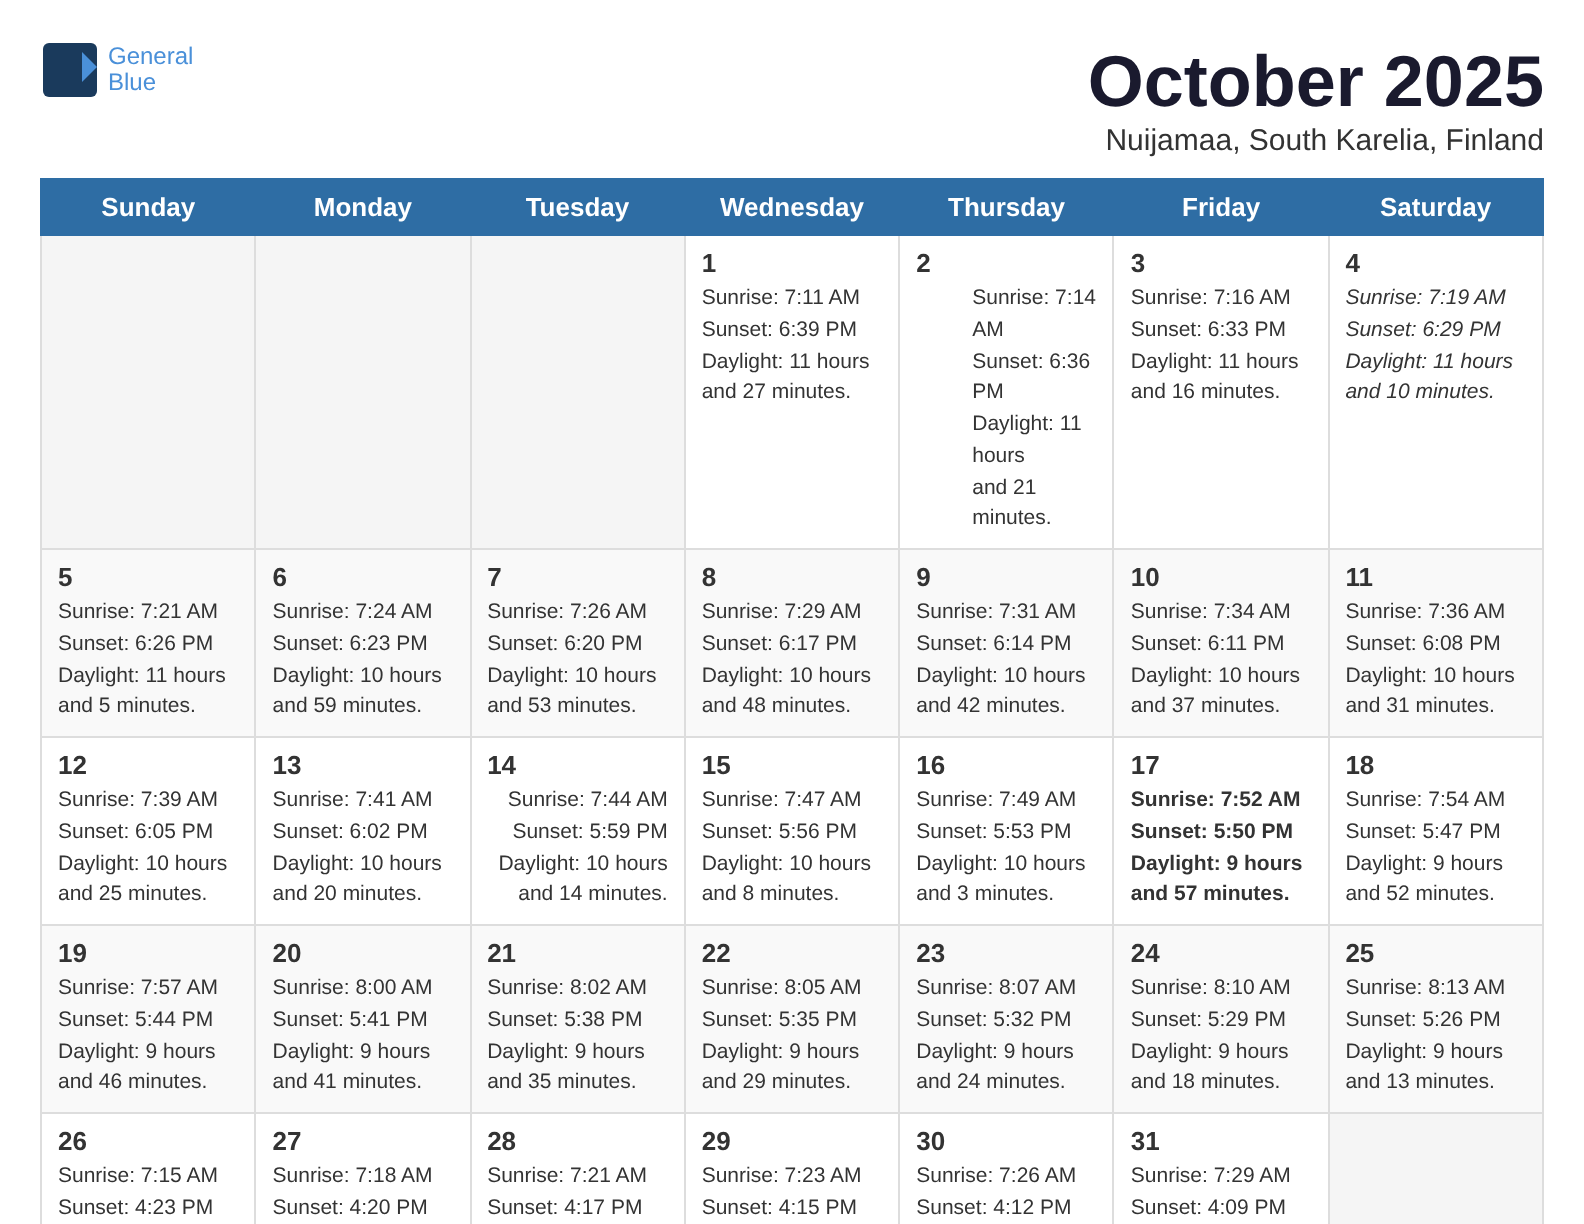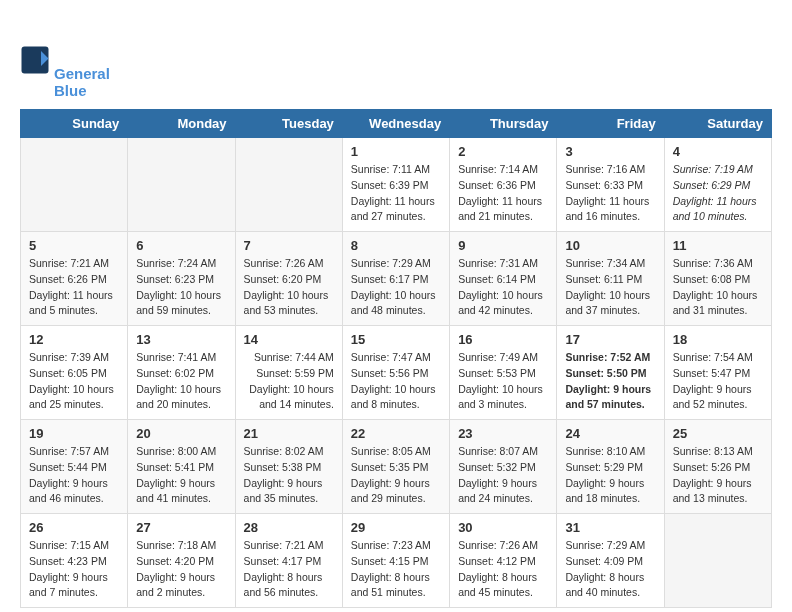--- a/index.html
+++ b/index.html
@@ -15,25 +15,24 @@
       justify-content: space-between;
       align-items: flex-start;
       margin-bottom: 10px;
     }
     .logo {
       display: flex;
       align-items: center;
       gap: 4px;
     }
     .logo-text {
-      font-size: 15px;
-      font-weight: bold;
+      font-size: 12px;
+      font-weight: normal;
       color: #1a1a2e;
       line-height: 1.1;
-      margin-top: 46px;
     }
     .logo-text span {
       color: #4a90d9;
     }
     .logo-icon {
       width: 30px;
       height: 30px;
     }
     .title-block {
       text-align: right;
@@ -48,21 +47,21 @@
       color: #333;
     }
     .calendar {
       width: 100%;
       border-collapse: collapse;
       border: 1px solid #ccc;
     }
     .calendar th {
       background-color: #2e6da4;
       color: white;
-      text-align: right;
+      text-align: center;
       padding: 6px 8px;
       font-size: 13px;
       font-weight: bold;
       border: 1px solid #2e6da4;
     }
     .calendar td {
       vertical-align: top;
       padding: 6px 8px;
       border: 1px solid #ddd;
       width: calc(100% / 7);
@@ -97,20 +96,22 @@
     <svg class="logo-icon" viewBox="0 0 40 40">
       <rect x="2" y="2" width="36" height="36" rx="4" fill="#1a3a5c"></rect>
       <polygon points="28,8 38,18 28,28" fill="#4a90d9"></polygon>
     </svg>
     <div class="logo-text">
       <div><span>General</span></div>
       <div><span style="color:#4a90d9">Blue</span></div>
     </div>
   </div>
   <div class="title-block">
+    <div class="month-title">October 2025</div>
+    <div class="location">Nuijamaa, South Karelia, Finland</div>
   </div>
 </div>
 
 <table class="calendar">
   <thead>
     <tr>
     <th>Sunday</th>
         <th>Monday</th>
         <th>Tuesday</th>
         <th>Wednesday</th>
@@ -126,21 +127,21 @@
         <td class="empty-cell"></td>
         <td>
           <span class="day-number">1</span>
           <div class="day-info" style="white-space: pre-line;">Sunrise: 7:11 AM
 Sunset: 6:39 PM
 Daylight: 11 hours
 and 27 minutes.</div>
         </td>
         <td>
           <span class="day-number">2</span>
-          <div class="day-info" style="white-space: pre-line;">Sunrise: 7:14 AM
+          <div class="day-info" style="white-space: pre-line; margin-left: 28px;">Sunrise: 7:14 AM
 Sunset: 6:36 PM
 Daylight: 11 hours
 and 21 minutes.</div>
         </td>
         <td>
           <span class="day-number">3</span>
           <div class="day-info" style="white-space: pre-line;">Sunrise: 7:16 AM
 Sunset: 6:33 PM
 Daylight: 11 hours
 and 16 minutes.</div>

